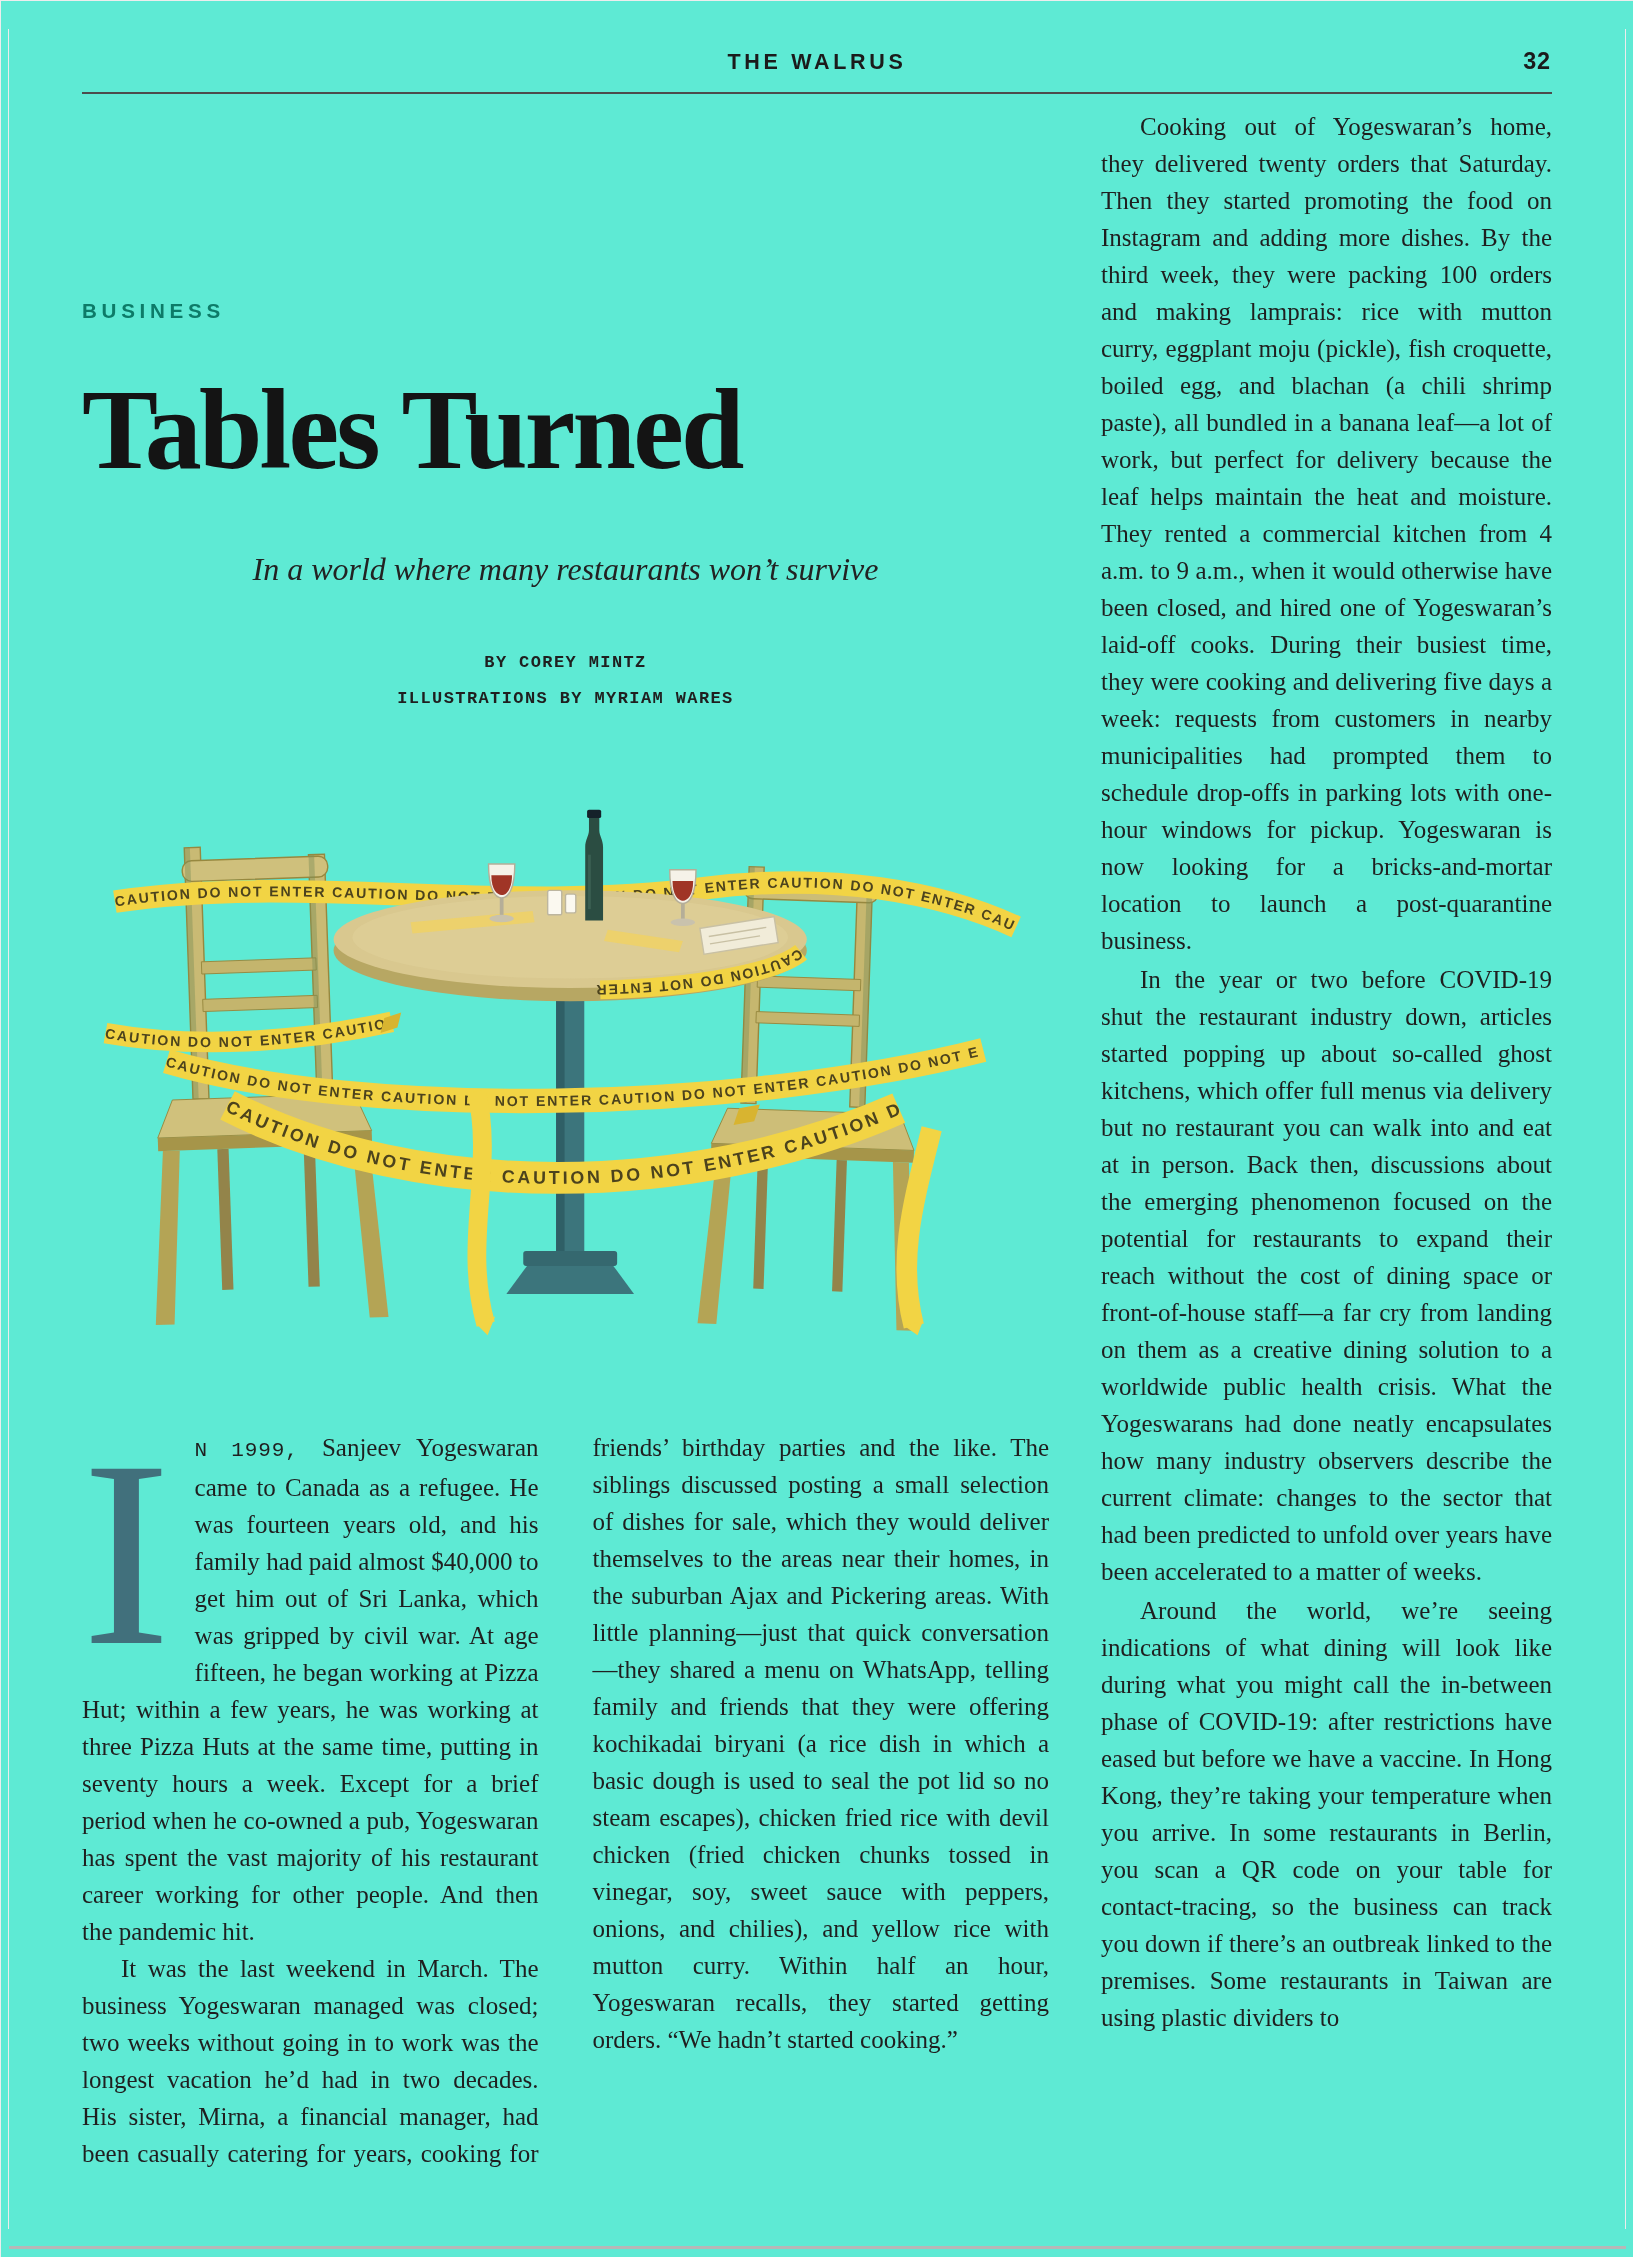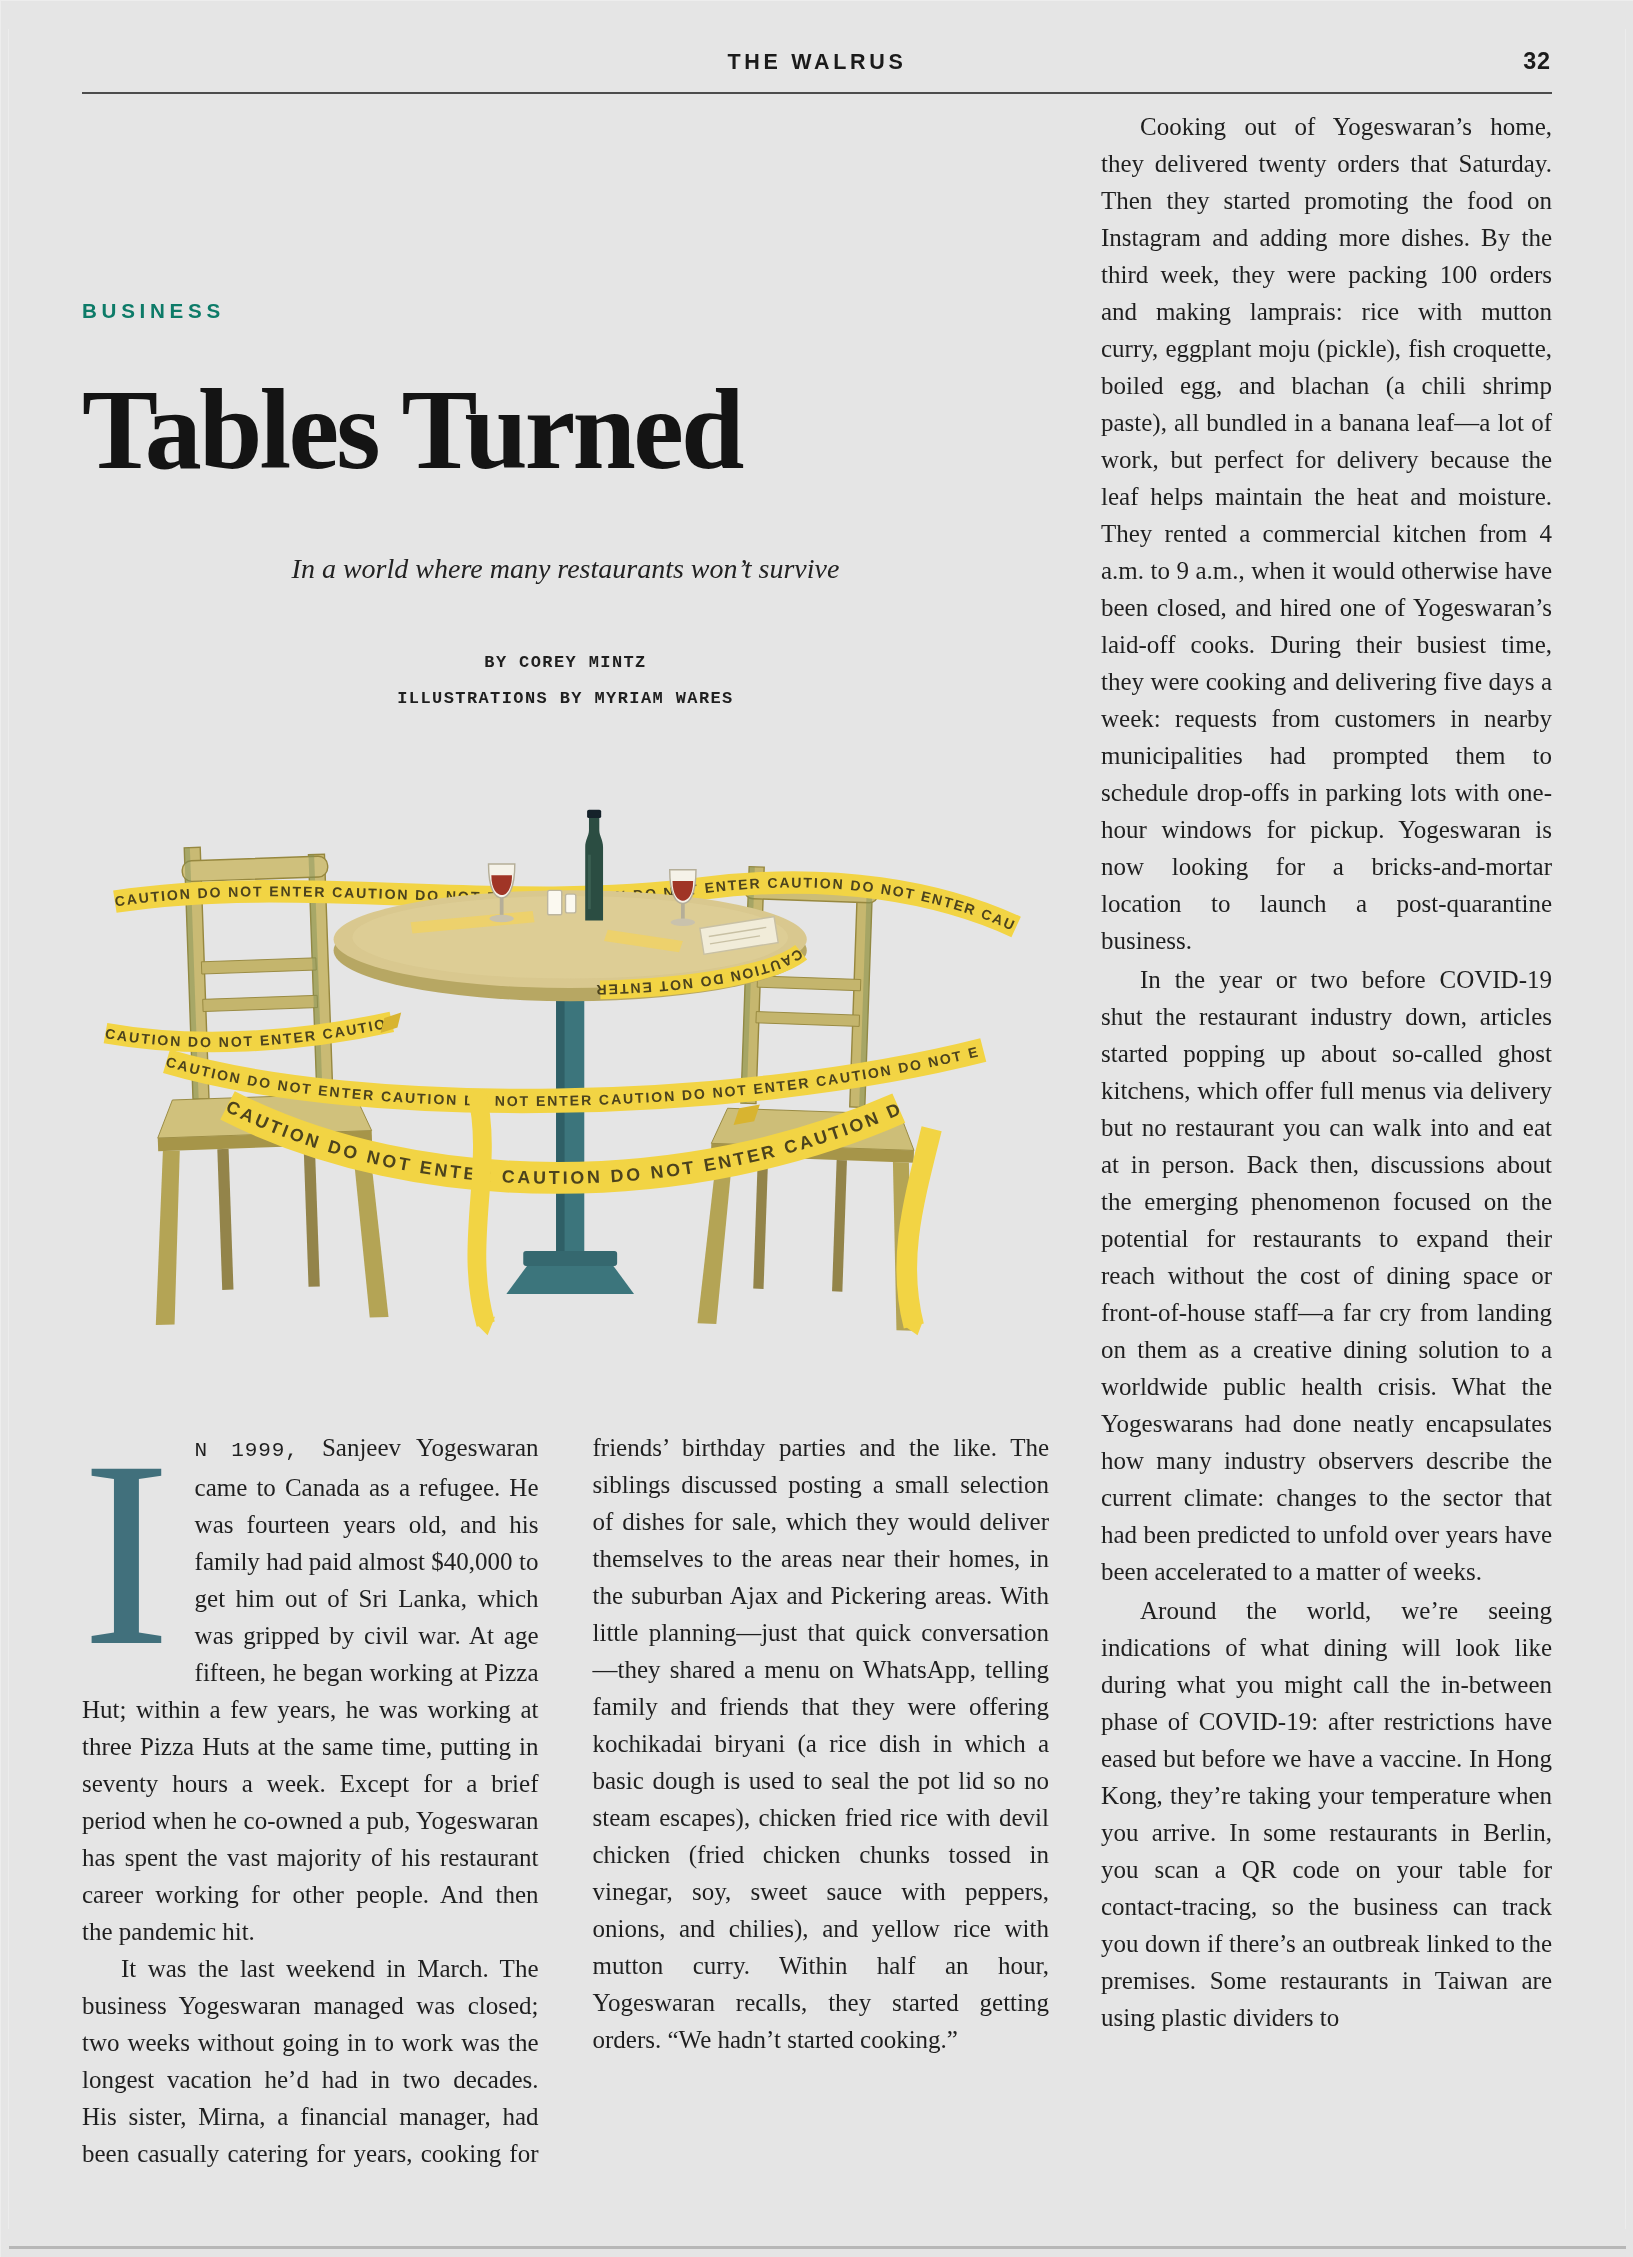--- a/index.html
+++ b/index.html
@@ -1,17 +1,17 @@
 <!DOCTYPE html>
 <html lang="en" style="font-size:15px"><head>
 <meta charset="utf-8">
 <style>
   html,body{margin:0;padding:0;background:#ffffff;}
   .page{
-    position:relative;width:1634px;height:2258px;background:#e5e5e5;overflow:hidden;
+    position:relative;width:1634px;height:2258px;background:#5eead4;overflow:hidden;
     font-family:"Liberation Serif","DejaVu Serif",serif;color:#1f1f1f;
     border:1.9px solid #ededed;box-sizing:border-box;
   }
   .bottom-edge{position:absolute;left:7.5px;right:7.5px;bottom:8.4px;height:2.8px;background:#b7b7b7;}
   .side-edge{position:absolute;top:28px;bottom:28px;width:1.9px;background:#ececec;}
   .side-edge.left{left:6.6px;} .side-edge.right{right:6.6px;}
 
   
   .mag-name{position:absolute;top:49px;left:0;width:100%;text-align:center;
     font-family:"Liberation Sans",sans-serif;font-weight:bold;font-size:21.5px;
@@ -22,21 +22,21 @@
 
   
   .feature{position:absolute;left:81px;top:0;width:967px;}
   .category{position:absolute;top:298px;width:100%;
     font-family:"Liberation Sans",sans-serif;font-weight:bold;font-size:20.6px;
     letter-spacing:4.7px;color:#0d7b68;}
   .title{position:absolute;top:373px;width:100%;margin:0;
     font-size:114px;line-height:112px;font-weight:700;letter-spacing:-2.8px;color:#141414;
     font-family:"Liberation Serif","DejaVu Serif",serif;}
   .deck{position:absolute;top:548px;width:100%;text-align:center;
-    font-style:italic;font-size:28px;line-height:40px;color:#222;}
+    font-style:italic;font-size:32px;line-height:40px;color:#222;}
   .deck p{margin:0;}
   .byline,.credit{position:absolute;width:100%;text-align:center;
     font-family:Liberation Mono, monospace;font-weight:bold;font-size:17px;
     letter-spacing:1.4px;color:#1f1f1f;}
   .byline{top:652px;} .credit{top:688px;}
   .illustration{position:absolute;top:802px;left:0;width:967px;height:539px;}
   .illustration svg{display:block;width:967px;height:539px;}
 
   
   .left-flow{position:absolute;left:81px;top:1428px;width:967px;height:764px;

